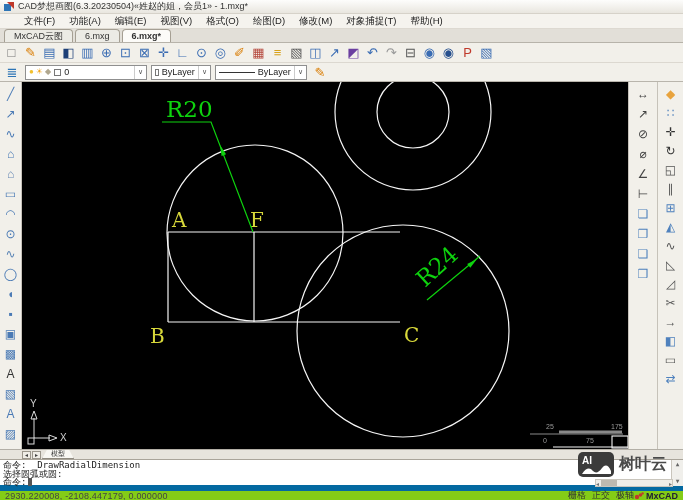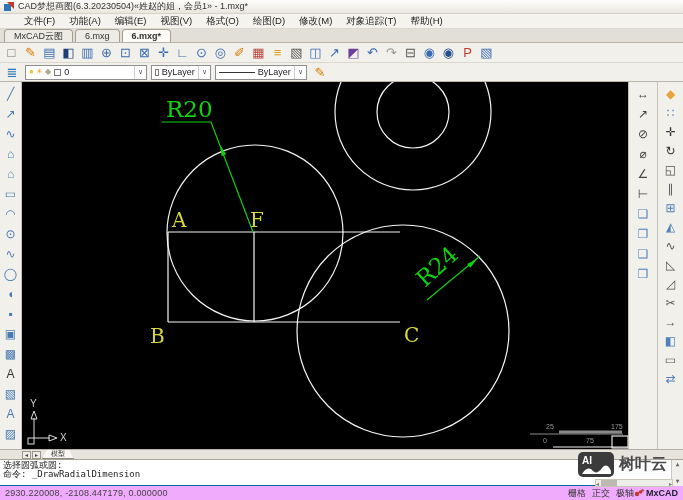--- a/index.html
+++ b/index.html
@@ -49,21 +49,21 @@
   .mini-arrow{width:9px;height:8px;border:1px solid #9b968c;background:#efede7;display:flex;align-items:center;justify-content:center;font-size:6px;color:#444}
   .model-tab{background:#f8f7f3;border:1px solid #8f8a80;border-top:none;padding:0 8px;height:9px;line-height:8px;
     clip-path:polygon(15% 0,85% 0,100% 100%,0 100%)}
   .cmd-area{height:26px;background:#fff;border-top:1px solid #a9a49a;font-family:"DejaVu Sans Mono",monospace;
     font-size:9px;line-height:8.6px;color:#222;padding:1px 3px;position:relative}
   .caret{display:inline-block;width:4px;height:8px;background:#555;vertical-align:-1px;margin-left:2px}
   .vscroll{position:absolute;right:0;top:0;width:12px;height:26px;background:#f0efeb;border-left:1px solid #c9c5bc;
     display:flex;flex-direction:column;justify-content:space-between;align-items:center;font-size:6px;color:#666}
 
   
-  .statusbar{height:15px;display:flex;align-items:center;background:#f0abfc;border-top:1px solid #0369a1;font-size:9px;color:#333;padding:0 5px;gap:4px}
+  .statusbar{height:15px;display:flex;align-items:center;background:#84cc16;border-top:6px solid #0369a1;font-size:9px;color:#333;padding:0 5px;gap:4px}
   .coords{font-size:9px;color:#444;letter-spacing:.2px}
   .status-right{margin-left:auto;display:flex;align-items:center;gap:0}
   .mode{color:#333}
   .toggle{border:1px solid #8aa6c2;background:#dfe9f5;padding:0 3px;height:12px;line-height:11px;border-radius:1px;color:#223}
   .status-link{color:#1a56c4}
   .brand{display:flex;align-items:center;gap:2px;font-weight:bold;color:#223}
 
   
   .watermark{position:absolute;left:577px;top:451px;width:100px;height:36px;z-index:6}
   .wm-row{display:flex;align-items:center;gap:4px}
@@ -87,21 +87,21 @@
 
 <div class="menubar">
 
 <div class="menu-item" title="menu-file">文件(F)</div>
     <div class="menu-item" title="menu-function">功能(A)</div>
     <div class="menu-item" title="menu-edit">编辑(E)</div>
     <div class="menu-item" title="menu-view">视图(V)</div>
     <div class="menu-item" title="menu-format">格式(O)</div>
     <div class="menu-item" title="menu-draw">绘图(D)</div>
     <div class="menu-item" title="menu-modify">修改(M)</div>
-    <div class="menu-item" title="menu-express-tools">对象追踪(T)</div>
+    <div class="menu-item" title="menu-express-tools">对象捕捉(T)</div>
     <div class="menu-item" title="menu-help">帮助(H)</div>
   </div>
 
 <div class="tabbar">
 
 <div class="tab" title="tab-mxcad-cloud">MxCAD云图</div>
     <div class="tab" title="tab-2-mxg">6.mxg</div>
     <div class="tab active" title="tab-1-mxg">6.mxg*</div>
   </div>
 
@@ -258,23 +258,24 @@
 
 <div class="model-strip">
   <div class="mini-arrow">◂</div>
   <div class="mini-arrow">▸</div>
   <div class="model-tab">模型</div>
 </div>
 
 <div class="cmd-area">
   <div>
 
-  <div class="cmd-line"> 选择圆弧或圆:</div>
-      <div class="cmd-line">命令: _DrawRadialDimension</div>
-    </div>
+  <div class="cmd-line">命令: _DrawRadialDimension</div>
+      <div class="cmd-line"> 选择圆弧或圆:</div>
+    </div>
+  <div class="cmd-line"><span>命令:</span><span class="caret"></span></div>
   <div class="vscroll">
       <span>▲</span>
       <span>▼</span>
     </div>
 </div>
 
 <div class="statusbar">
   <span class="coords">2930.220008,  -2108.447179,  0.000000</span>
   <span class="status-right">
     <span style="display:flex;gap:6px">

